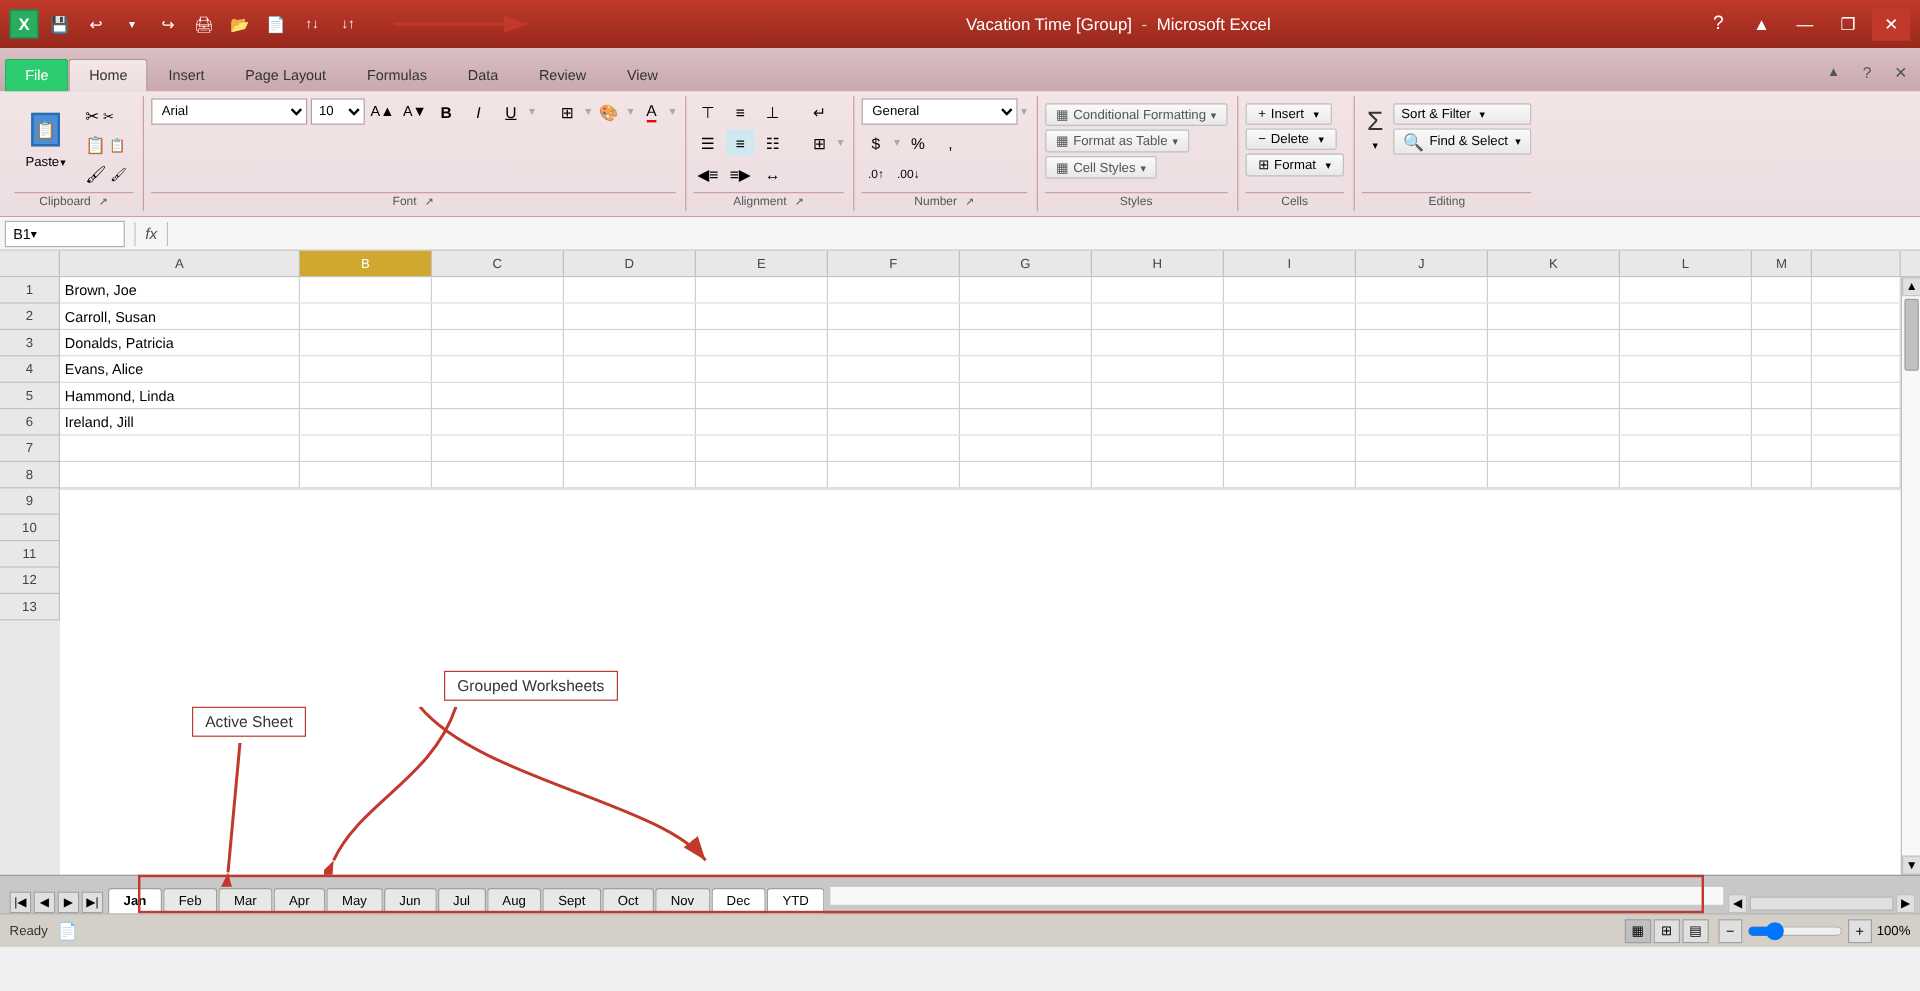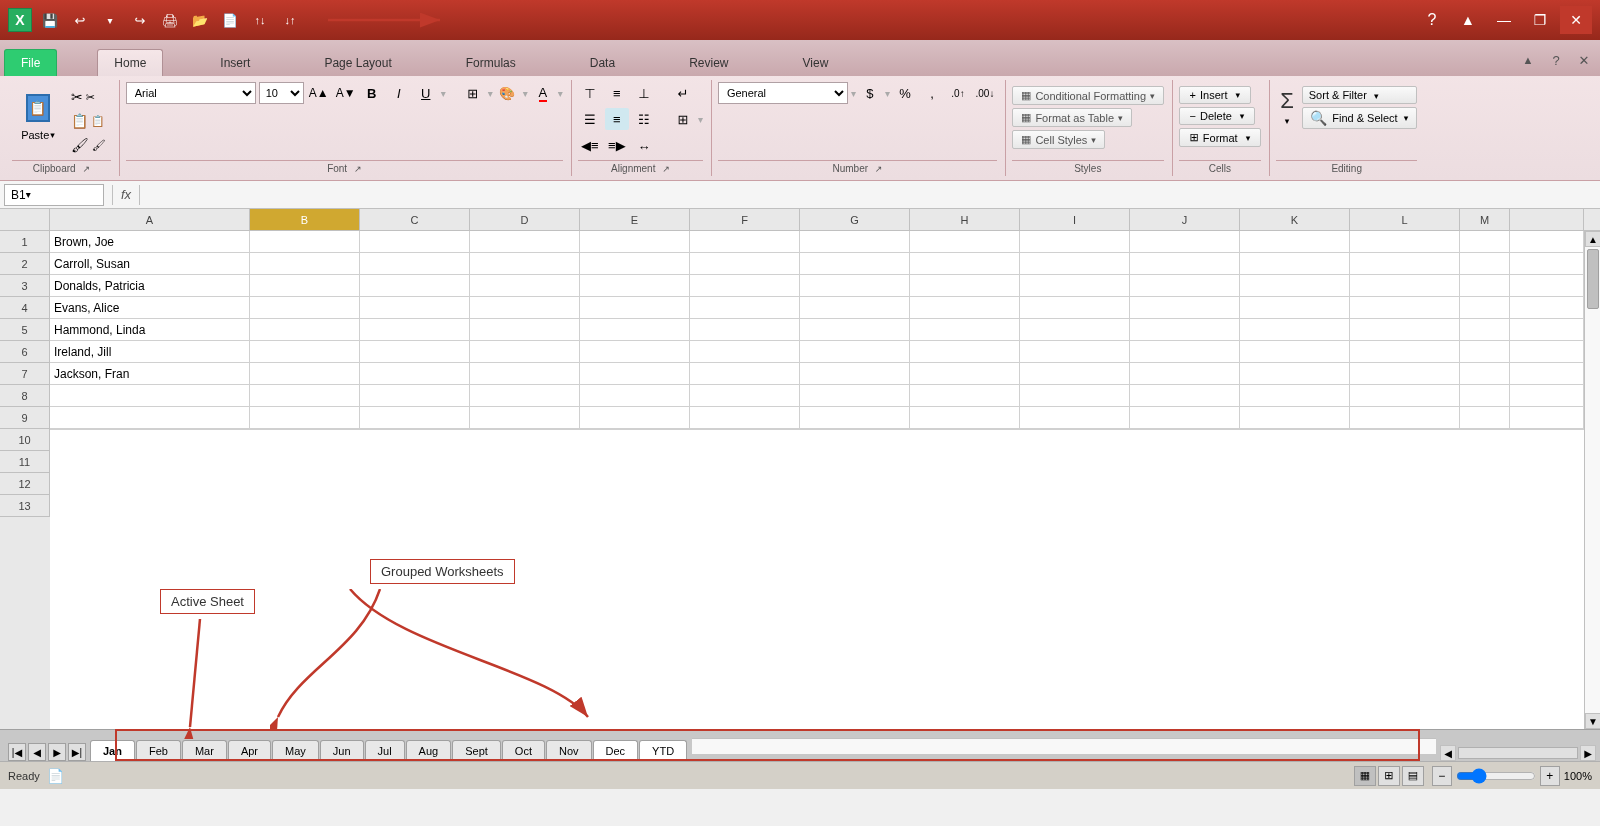--- a/index.html
+++ b/index.html
@@ -19,21 +19,21 @@
     .title-bar-right { display: flex; gap: 4px; }
     .title-excel-icon { width: 24px; height: 24px; background: #27ae60; display: flex; align-items: center; justify-content: center; color: white; font-weight: bold; font-size: 14px; border: 1px solid #1e8449; }
     .tb-btn { width: 32px; height: 28px; background: transparent; border: 1px solid transparent; cursor: pointer; display: flex; align-items: center; justify-content: center; color: white; font-size: 14px; }
     .tb-btn.close { background: #c0392b; }
 
     
     .qa-btn { width: 24px; height: 24px; display: flex; align-items: center; justify-content: center; color: white; cursor: pointer; font-size: 13px; }
 
     
     .ribbon { background: linear-gradient(to bottom, #f5e6e8, #ecdde0); border-bottom: 1px solid #c9a0a5; }
-    .ribbon-tabs { display: flex; align-items: flex-end; padding-left: 4px; height: 36px; background: linear-gradient(to bottom, #d9c0c4, #c9a8ad); gap: 40px; }
+    .ribbon-tabs { display: flex; align-items: flex-end; padding-left: 4px; height: 36px; background: linear-gradient(to bottom, #d9c0c4, #c9a8ad); }
     .ribbon-tab { padding: 6px 16px; font-size: 12px; cursor: pointer; border: 1px solid transparent; border-bottom: none; border-radius: 3px 3px 0 0; color: #333; }
     .ribbon-tab.active { background: linear-gradient(to bottom, #f5e6e8, #ecdde0); color: #333; border-color: #b09095; }
     .ribbon-tab.file { background: #2ecc71; color: white; border-radius: 3px 3px 0 0; padding: 6px 16px; border-color: #27ae60; }
 
     .ribbon-content { display: flex; padding: 4px 8px; gap: 2px; min-height: 88px; }
     .ribbon-group { display: flex; flex-direction: column; border-right: 1px solid #c9a0a5; padding: 2px 8px 2px 4px; min-width: fit-content; }
     .ribbon-group-content { display: flex; flex: 1; gap: 2px; align-items: flex-start; }
     .ribbon-group-label { font-size: 10px; color: #555; text-align: center; padding-top: 2px; border-top: 1px solid #c9a0a5; margin-top: 2px; }
 
     
@@ -143,20 +143,25 @@
     <div style="display:flex; align-items:center; margin-left: 20px;">
       <svg width="120" height="24">
         <defs>
             <marker id="arrowhead" markerWidth="8" markerHeight="6" refX="8" refY="3" orient="auto">
               <polygon points="0 0, 8 3, 0 6" fill="#c0392b"></polygon>
             </marker>
           </defs>
         <line x1="0" y1="12" x2="112" y2="12" stroke="#c0392b" stroke-width="2.5" marker-end="url(#arrowhead)"></line>
       </svg>
     </div>
+  </div>
+  <div class="title-bar-center">
+    <span>Vacation Time  [Group]</span>
+    <span style="color:#ccc;"> - </span>
+    <span>Microsoft Excel</span>
   </div>
   <div class="title-bar-right">
     <div class="tb-btn" style="font-size:16px;">?</div>
     <div class="tb-btn">▲</div>
     <div class="tb-btn">—</div>
     <div class="tb-btn">❐</div>
     <div class="tb-btn close">✕</div>
   </div>
 </div>
 
@@ -275,21 +280,21 @@
           <button class="icon-btn">↔</button>
         </div>
       </div>
       <div class="ribbon-group-label">
         <span>Alignment</span>
         <span style="margin-left:4px; font-size:9px;">↗</span>
       </div>
     </div>
 
     <div class="ribbon-group">
-      <div class="ribbon-group-content" style="">
+      <div class="ribbon-group-content" style="flex-direction:column;">
         <div class="font-row">
           <select class="number-format-select">
             <option>General</option>
           </select>
           <span style="font-size:10px; color:#aaa;">▾</span>
         </div>
         <div class="font-row">
           <button class="icon-btn">$</button>
           <span style="font-size:10px; color:#aaa;">▾</span>
           <button class="icon-btn">%</button>
@@ -531,36 +536,20 @@
           <div class="grid-cell col-g"></div>
           <div class="grid-cell col-h"></div>
           <div class="grid-cell col-i"></div>
           <div class="grid-cell col-j"></div>
           <div class="grid-cell col-k"></div>
           <div class="grid-cell col-l"></div>
           <div class="grid-cell col-m"></div>
           <div class="grid-cell" style="flex:1;"></div>
         </div>
 
-        <div class="grid-row row-height">
-          <div class="grid-cell col-a">Jackson, Fran</div>
-          <div class="grid-cell col-b"></div>
-          <div class="grid-cell col-c"></div>
-          <div class="grid-cell col-d"></div>
-          <div class="grid-cell col-e"></div>
-          <div class="grid-cell col-f"></div>
-          <div class="grid-cell col-g"></div>
-          <div class="grid-cell col-h"></div>
-          <div class="grid-cell col-i"></div>
-          <div class="grid-cell col-j"></div>
-          <div class="grid-cell col-k"></div>
-          <div class="grid-cell col-l"></div>
-          <div class="grid-cell col-m"></div>
-          <div class="grid-cell" style="flex:1;"></div>
-        </div>
 
         <div class="grid-row row-height">
           <div class="grid-cell col-a"></div>
           <div class="grid-cell col-b"></div>
           <div class="grid-cell col-c"></div>
           <div class="grid-cell col-d"></div>
           <div class="grid-cell col-e"></div>
           <div class="grid-cell col-f"></div>
           <div class="grid-cell col-g"></div>
           <div class="grid-cell col-h"></div>

